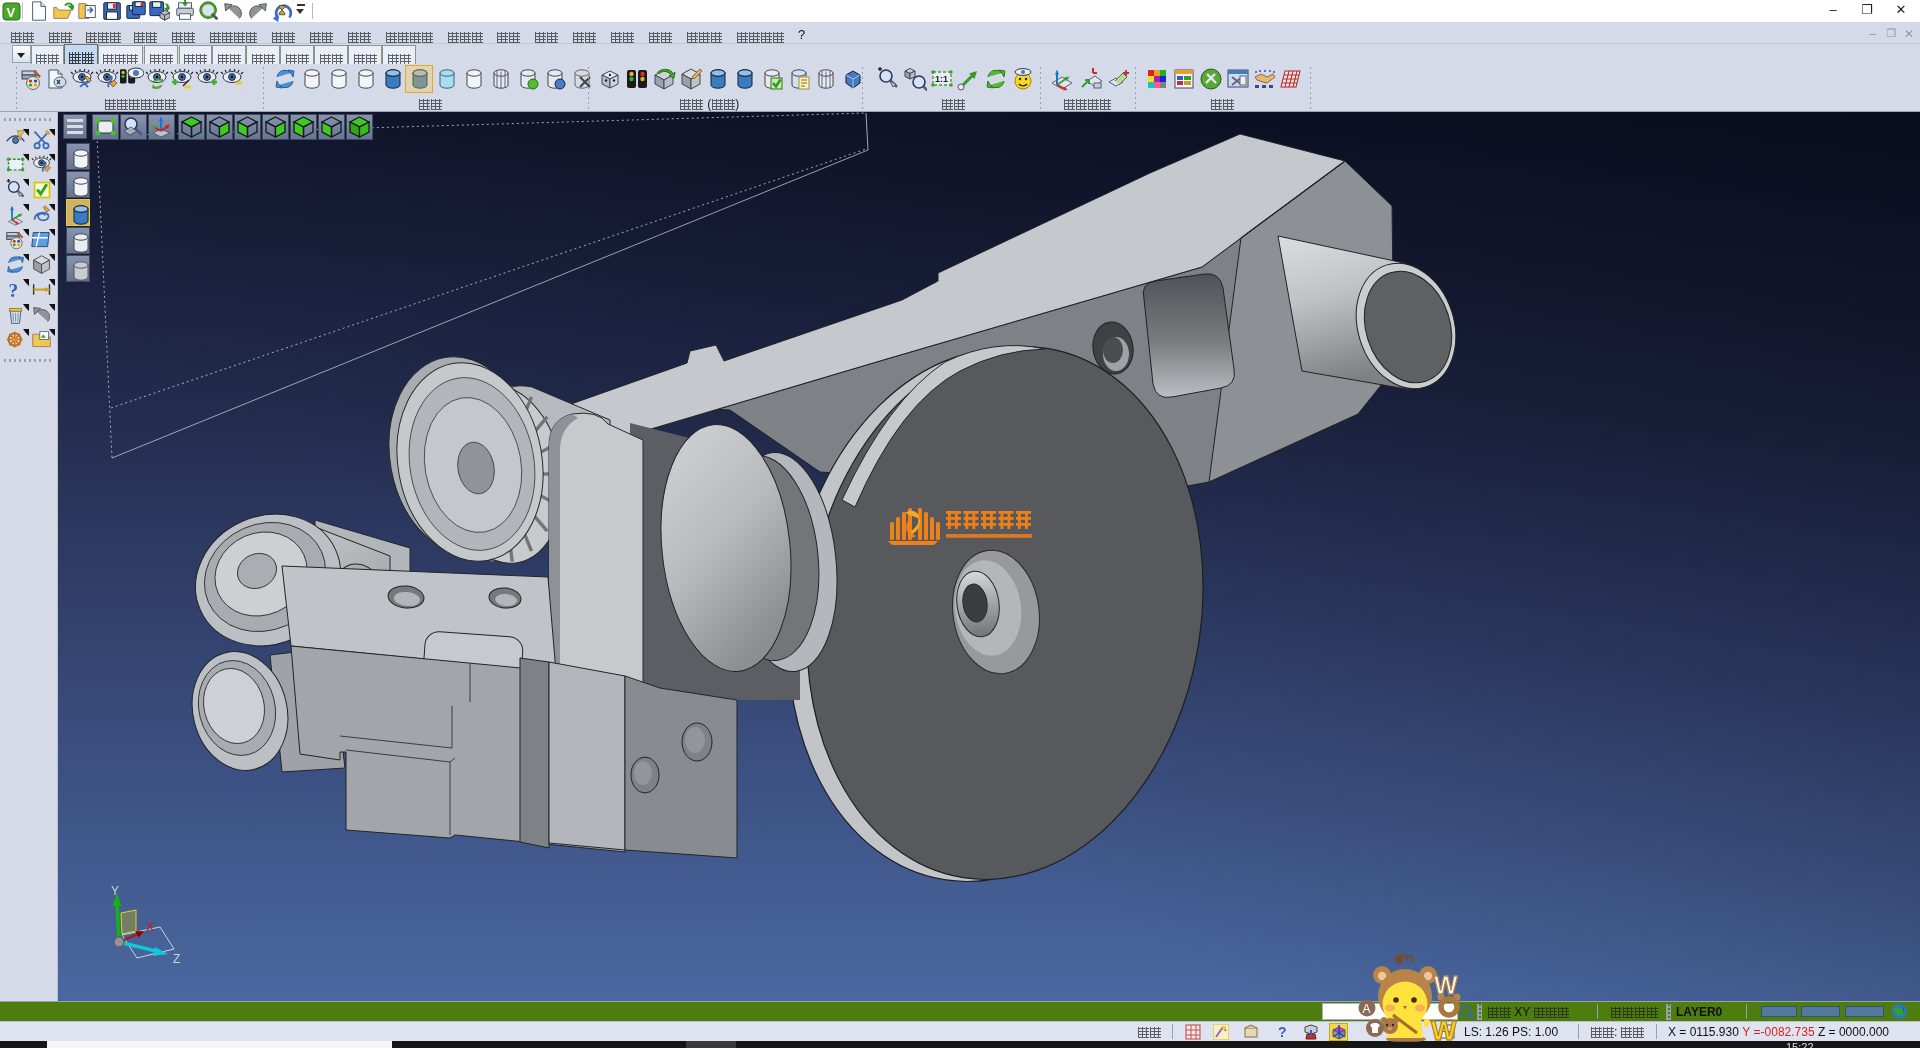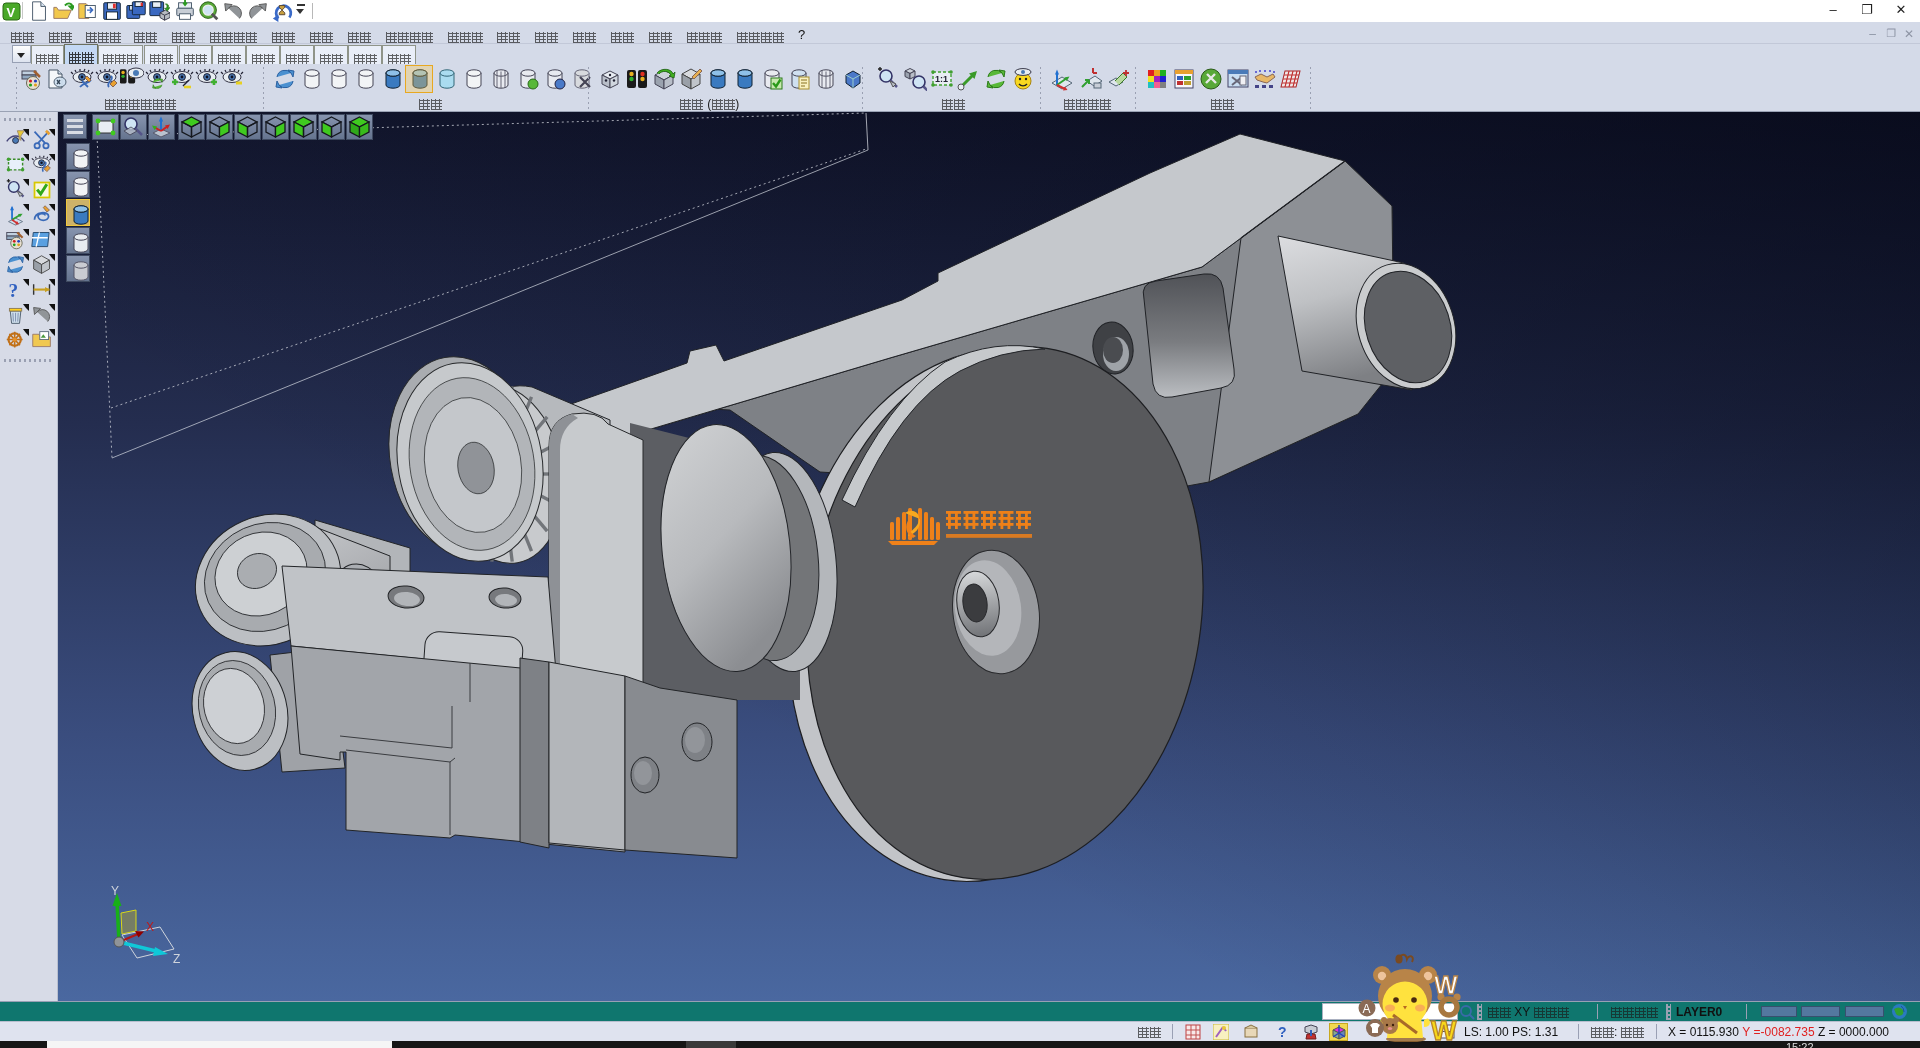--- a/index.html
+++ b/index.html
@@ -31,21 +31,21 @@
 .tbsep{position:absolute;top:3px;width:1px;height:42px;
  background:repeating-linear-gradient(0deg,#9aa0b2 0 2px,rgba(0,0,0,0) 2px 5px);}
 #leftpanel{position:absolute;left:0;top:112px;width:58px;height:889px;background:#d7dbe7;border-right:1px solid #b9bfcf;}
 .lphandle{position:absolute;left:4px;width:48px;height:3px;
  background:repeating-linear-gradient(90deg,#9aa0b2 0 2px,rgba(0,0,0,0) 2px 5px);}
 .lpicon{position:absolute;width:24px;height:24px;}
 .lpicon:after{content:"";position:absolute;right:0px;top:0px;border:3px solid transparent;border-top:4px solid #111;border-right:3px solid #111;width:0;height:0;}
 #viewport{position:absolute;left:58px;top:112px;width:1862px;height:889px;}
 .vbtn{position:absolute;width:27px;height:26px;background:linear-gradient(#8794ae,#65748f);border:1px solid #3f4a60;}
 .vbtn.sel{background:#cdb269;border:1px solid #f0c83c;}
-#status1{position:absolute;left:0;top:1001px;width:1920px;height:20px;background:#0f766e;border-top:1px solid #98a0b4;}
+#status1{position:absolute;left:0;top:1001px;width:1920px;height:20px;background:#4d7c0f;border-top:1px solid #98a0b4;}
 #status2{position:absolute;left:0;top:1021px;width:1920px;height:20px;background:#dfe3ef;border-top:1px solid #b8bece;}
 #taskbar{position:absolute;left:0;top:1041px;width:1920px;height:7px;background:#161616;}
 .st{position:absolute;font-size:12px;color:#111;top:3px;}
 .ssep{position:absolute;top:2px;width:1px;height:15px;background:#9aa0b4;}
 .sdot{position:absolute;top:2px;width:5px;height:16px;
  background:repeating-linear-gradient(0deg,#9aa0b2 0 2px,rgba(0,0,0,0) 2px 4px),
  repeating-linear-gradient(90deg,#9aa0b2 0 2px,rgba(0,0,0,0) 2px 4px);}
 </style>
 </head>
 <body>
@@ -977,21 +977,21 @@
       <div style="position:absolute;left:1331px;top:2px"><svg width="16" height="16" viewBox="0 0 16 16" style="">
           <path d="M2 6 L8 3 L14 6 L8 9 Z" fill="#e030e0" stroke="#555"></path>
           <path d="M2 6 L8 9 L8 15 L2 12 Z" fill="#8aa890" stroke="#555"></path>
           <path d="M14 6 L8 9 L8 15 L14 12 Z" fill="#6888b8" stroke="#555"></path>
           <path d="M8 1 L8 9 M2 13 L8 9 L14 13" stroke="#2040c0" fill="none" stroke-width="1.4"></path>
         </svg></div>
       <div style="position:absolute;left:1440px;top:2px"><svg width="16" height="16" viewBox="0 0 16 16" style="">
           <rect x="1" y="1" width="13" height="13" fill="#eef2f8" stroke="#556"></rect>
           <path d="M1 7.5 L14 7.5 M7.5 1 L7.5 14" stroke="#556"></path>
         </svg></div>
-      <span class="st" style="left:1464px">LS: 1.00 PS: 1.31</span>
+      <span class="st" style="left:1464px">LS: 1.26 PS: 1.00</span>
       <div class="ssep" style="left:1578px"></div>
       <span class="st" style="left:1590px"><i class="z"></i><i class="z"></i>: <i class="z"></i><i class="z"></i></span>
       <div class="ssep" style="left:1656px"></div>
       <span class="st" style="left:1668px">X&nbsp;=&nbsp;0115.930&nbsp;<span style="color:#e02020">Y&nbsp;=-0082.735</span>&nbsp;Z&nbsp;=&nbsp;0000.000</span>
     </div>
   <div id="taskbar">
       <div style="position:absolute;left:47px;top:0;width:345px;height:7px;background:#f5f5f5"></div>
       <div style="position:absolute;left:686px;top:0;width:50px;height:7px;background:#3a3a3a"></div>
       <div style="position:absolute;left:1786px;top:0px;width:60px;height:7px;overflow:hidden;color:#ddd;font-size:11px;font-family:'Liberation Sans'">15:22</div>
     </div>

